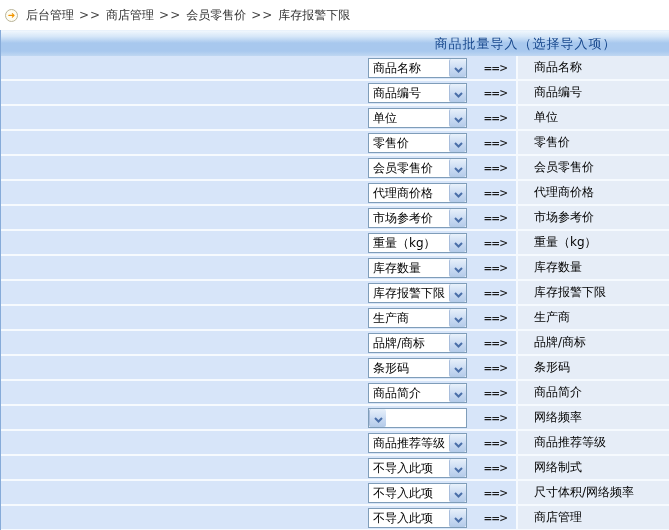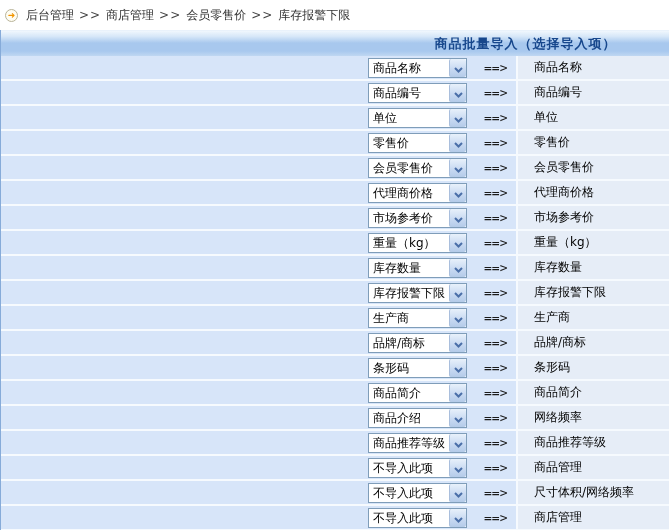--- a/index.html
+++ b/index.html
@@ -23,21 +23,21 @@
   .bc-item { margin:8px 5px; cursor:pointer; }
   .bc-sep { color:#444444; letter-spacing:1px; }
   
   .content { width:1050px; border-left:1px solid #86abd9; }
   .titlebar {
     height:26px;
     background:linear-gradient(180deg,#f0f7fd 0%,#d6e7f8 22%,#a8c8ee 48%,#a8c8ee 80%,#bfd7f2 100%);
     display:flex; align-items:center; justify-content:center;
     border-top:1px solid #e9f2fb;
   }
-  .title { font-size:13px; font-weight:bold; color:#17478c; letter-spacing:1px; }
+  .title { font-size:13px; font-weight:normal; color:#17478c; letter-spacing:1px; }
   
   .row {
     height:25px; display:flex; align-items:stretch;
     background:#d7e5f9; border-bottom:2px solid #f6fafe;
   }
   .row-left { flex:0 0 515px; display:flex; align-items:center; }
   .row-spacer { width:367px; }
   .fselect {
     width:99px; height:20px; background:#ffffff;
     border:1px solid #7f9db9; display:flex; align-items:center; cursor:pointer;
@@ -363,21 +363,20 @@
     </div>
     <div class="row-right">
       <span>商品简介</span>
     </div>
   </div>
 
   <div class="row">
     <div class="row-left">
       <div class="row-spacer"></div>
       <div class="fselect">
-        <span class="fselect-text">商品介绍</span>
         <span class="fselect-btn">
           <span>
             <svg width="9" height="6" viewBox="0 0 9 6">
               <path d="M1 1 L4.5 4.5 L8 1" stroke="#4a6fa8" stroke-width="2" fill="none"></path>
             </svg>
           </span>
         </span>
       </div>
       <span class="arrow">==&gt;</span>
     </div>
@@ -415,21 +414,21 @@
           <span>
             <svg width="9" height="6" viewBox="0 0 9 6">
               <path d="M1 1 L4.5 4.5 L8 1" stroke="#4a6fa8" stroke-width="2" fill="none"></path>
             </svg>
           </span>
         </span>
       </div>
       <span class="arrow">==&gt;</span>
     </div>
     <div class="row-right">
-      <span>商品管理</span>
+      <span>网络制式</span>
     </div>
   </div>
 
   <div class="row">
     <div class="row-left">
       <div class="row-spacer"></div>
       <div class="fselect">
         <span class="fselect-text">不导入此项</span>
         <span class="fselect-btn">
           <span>

